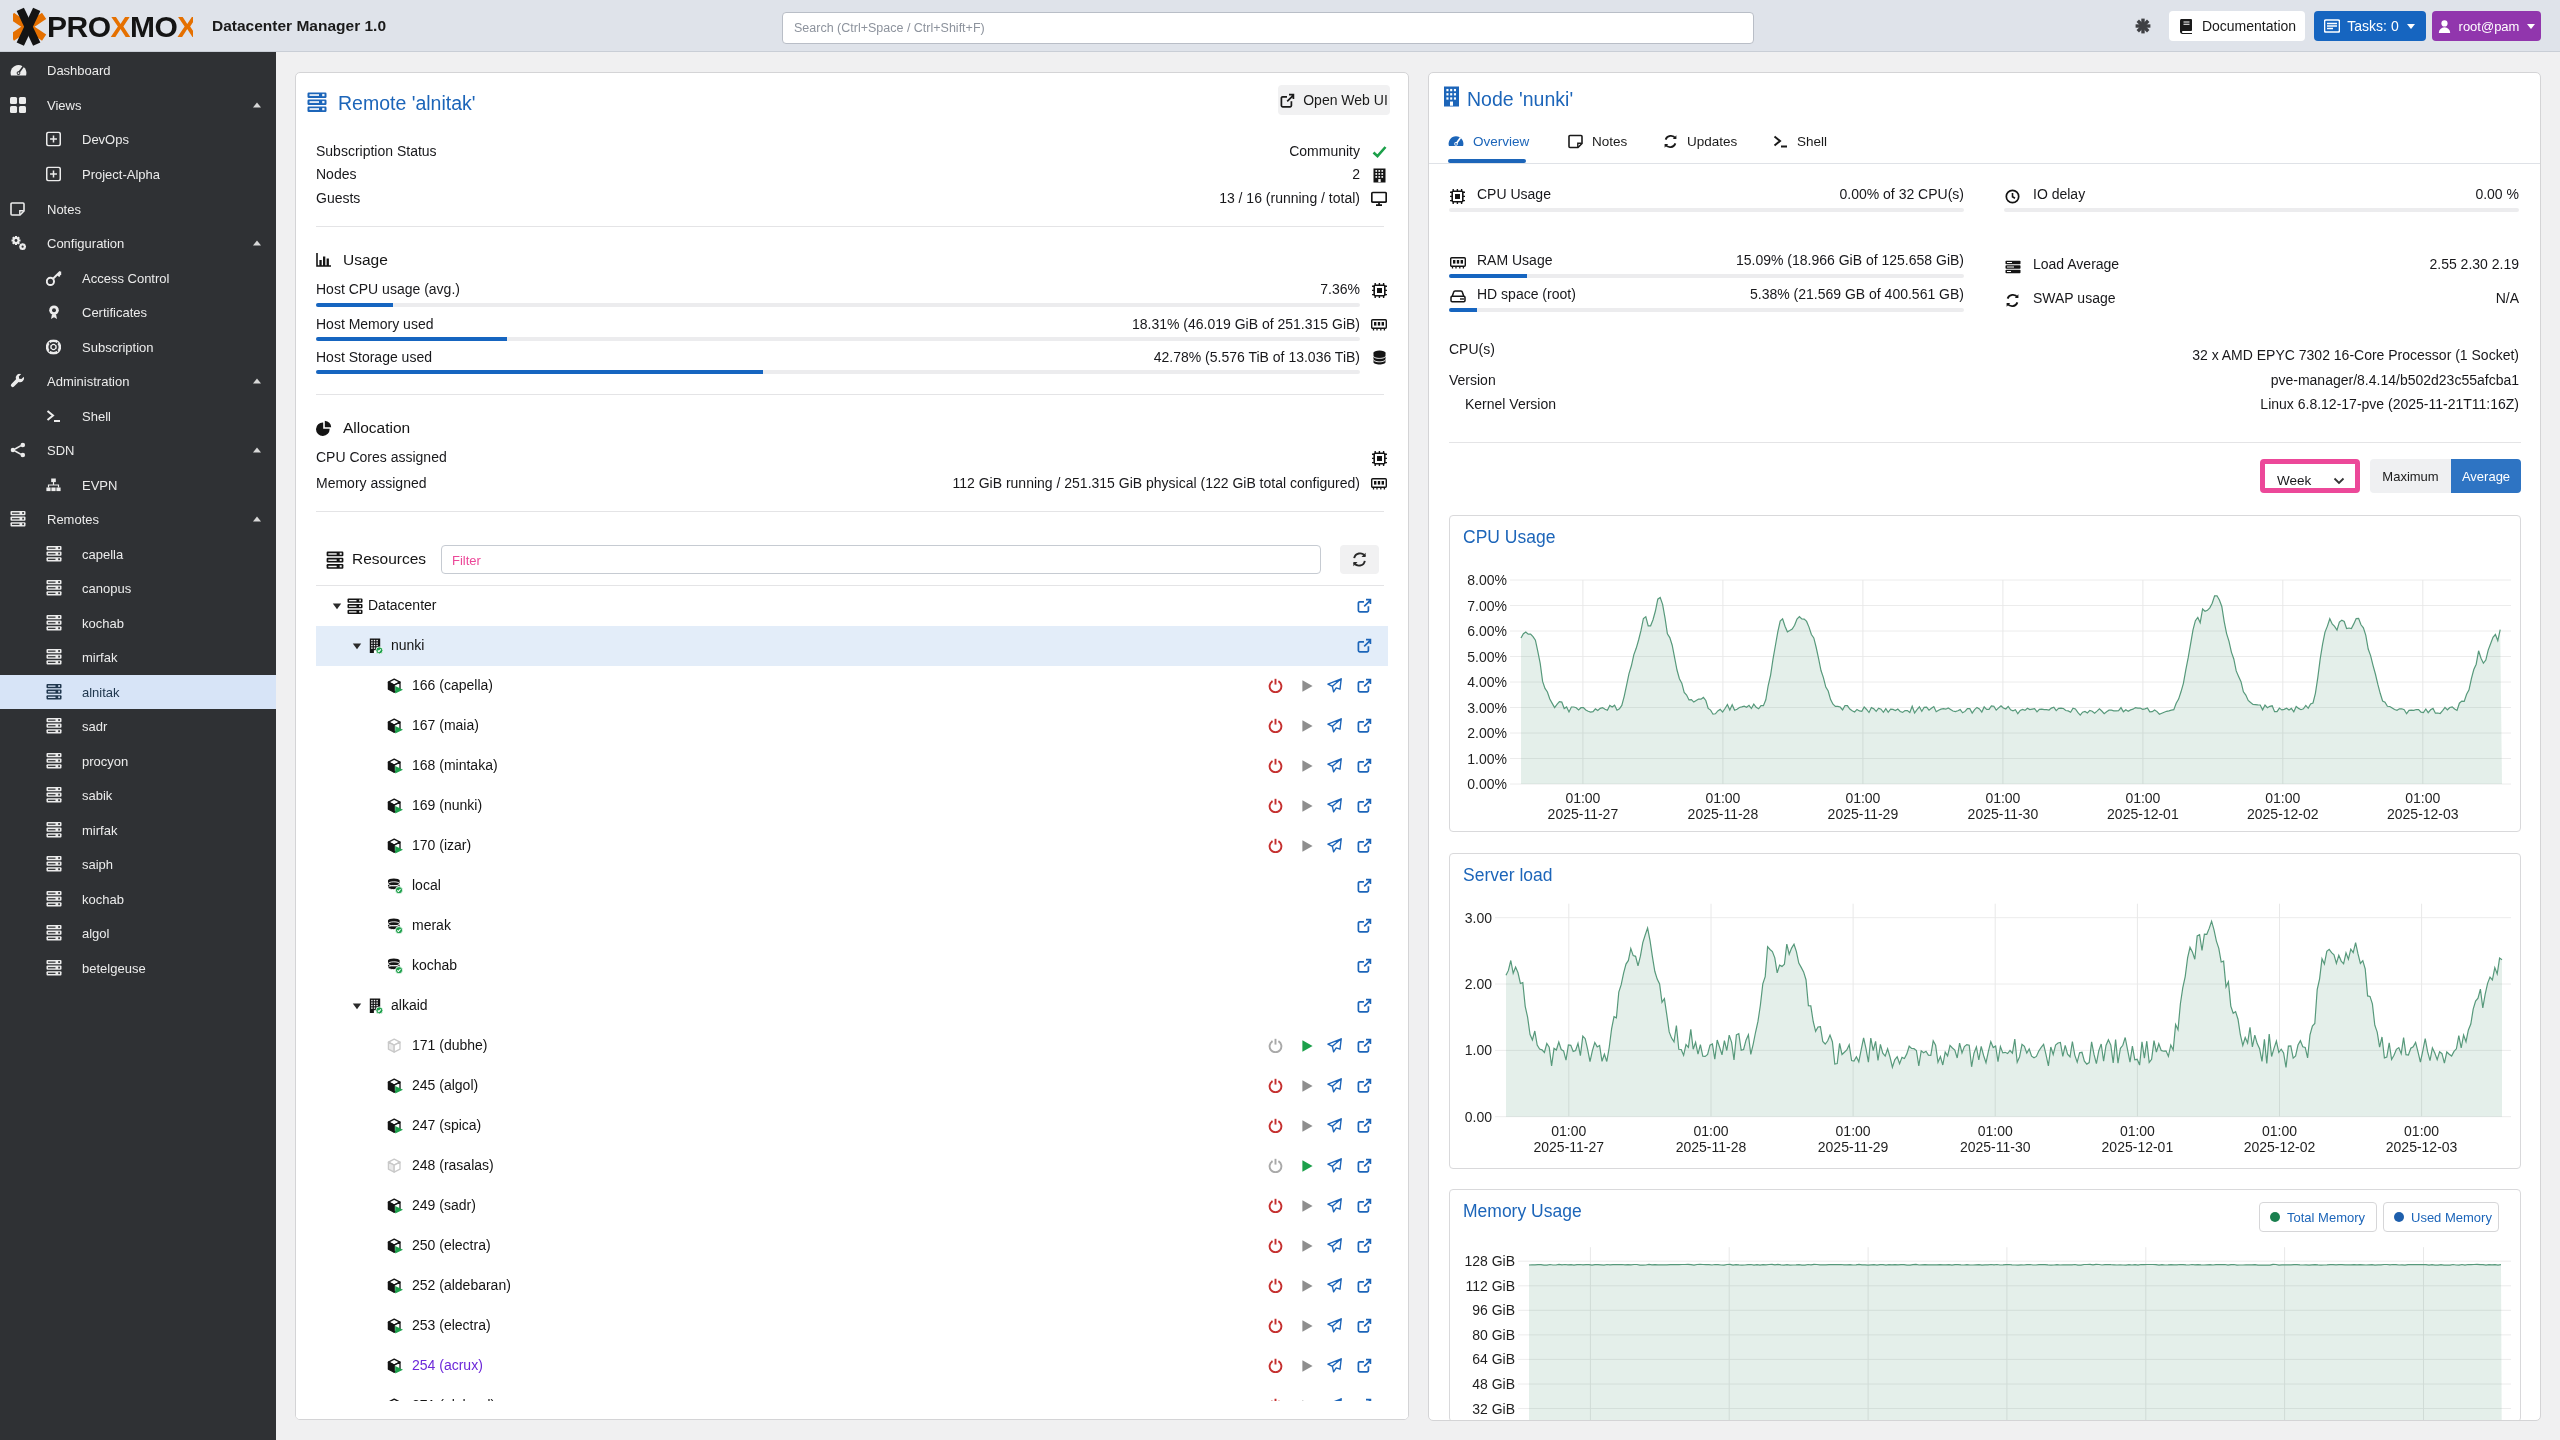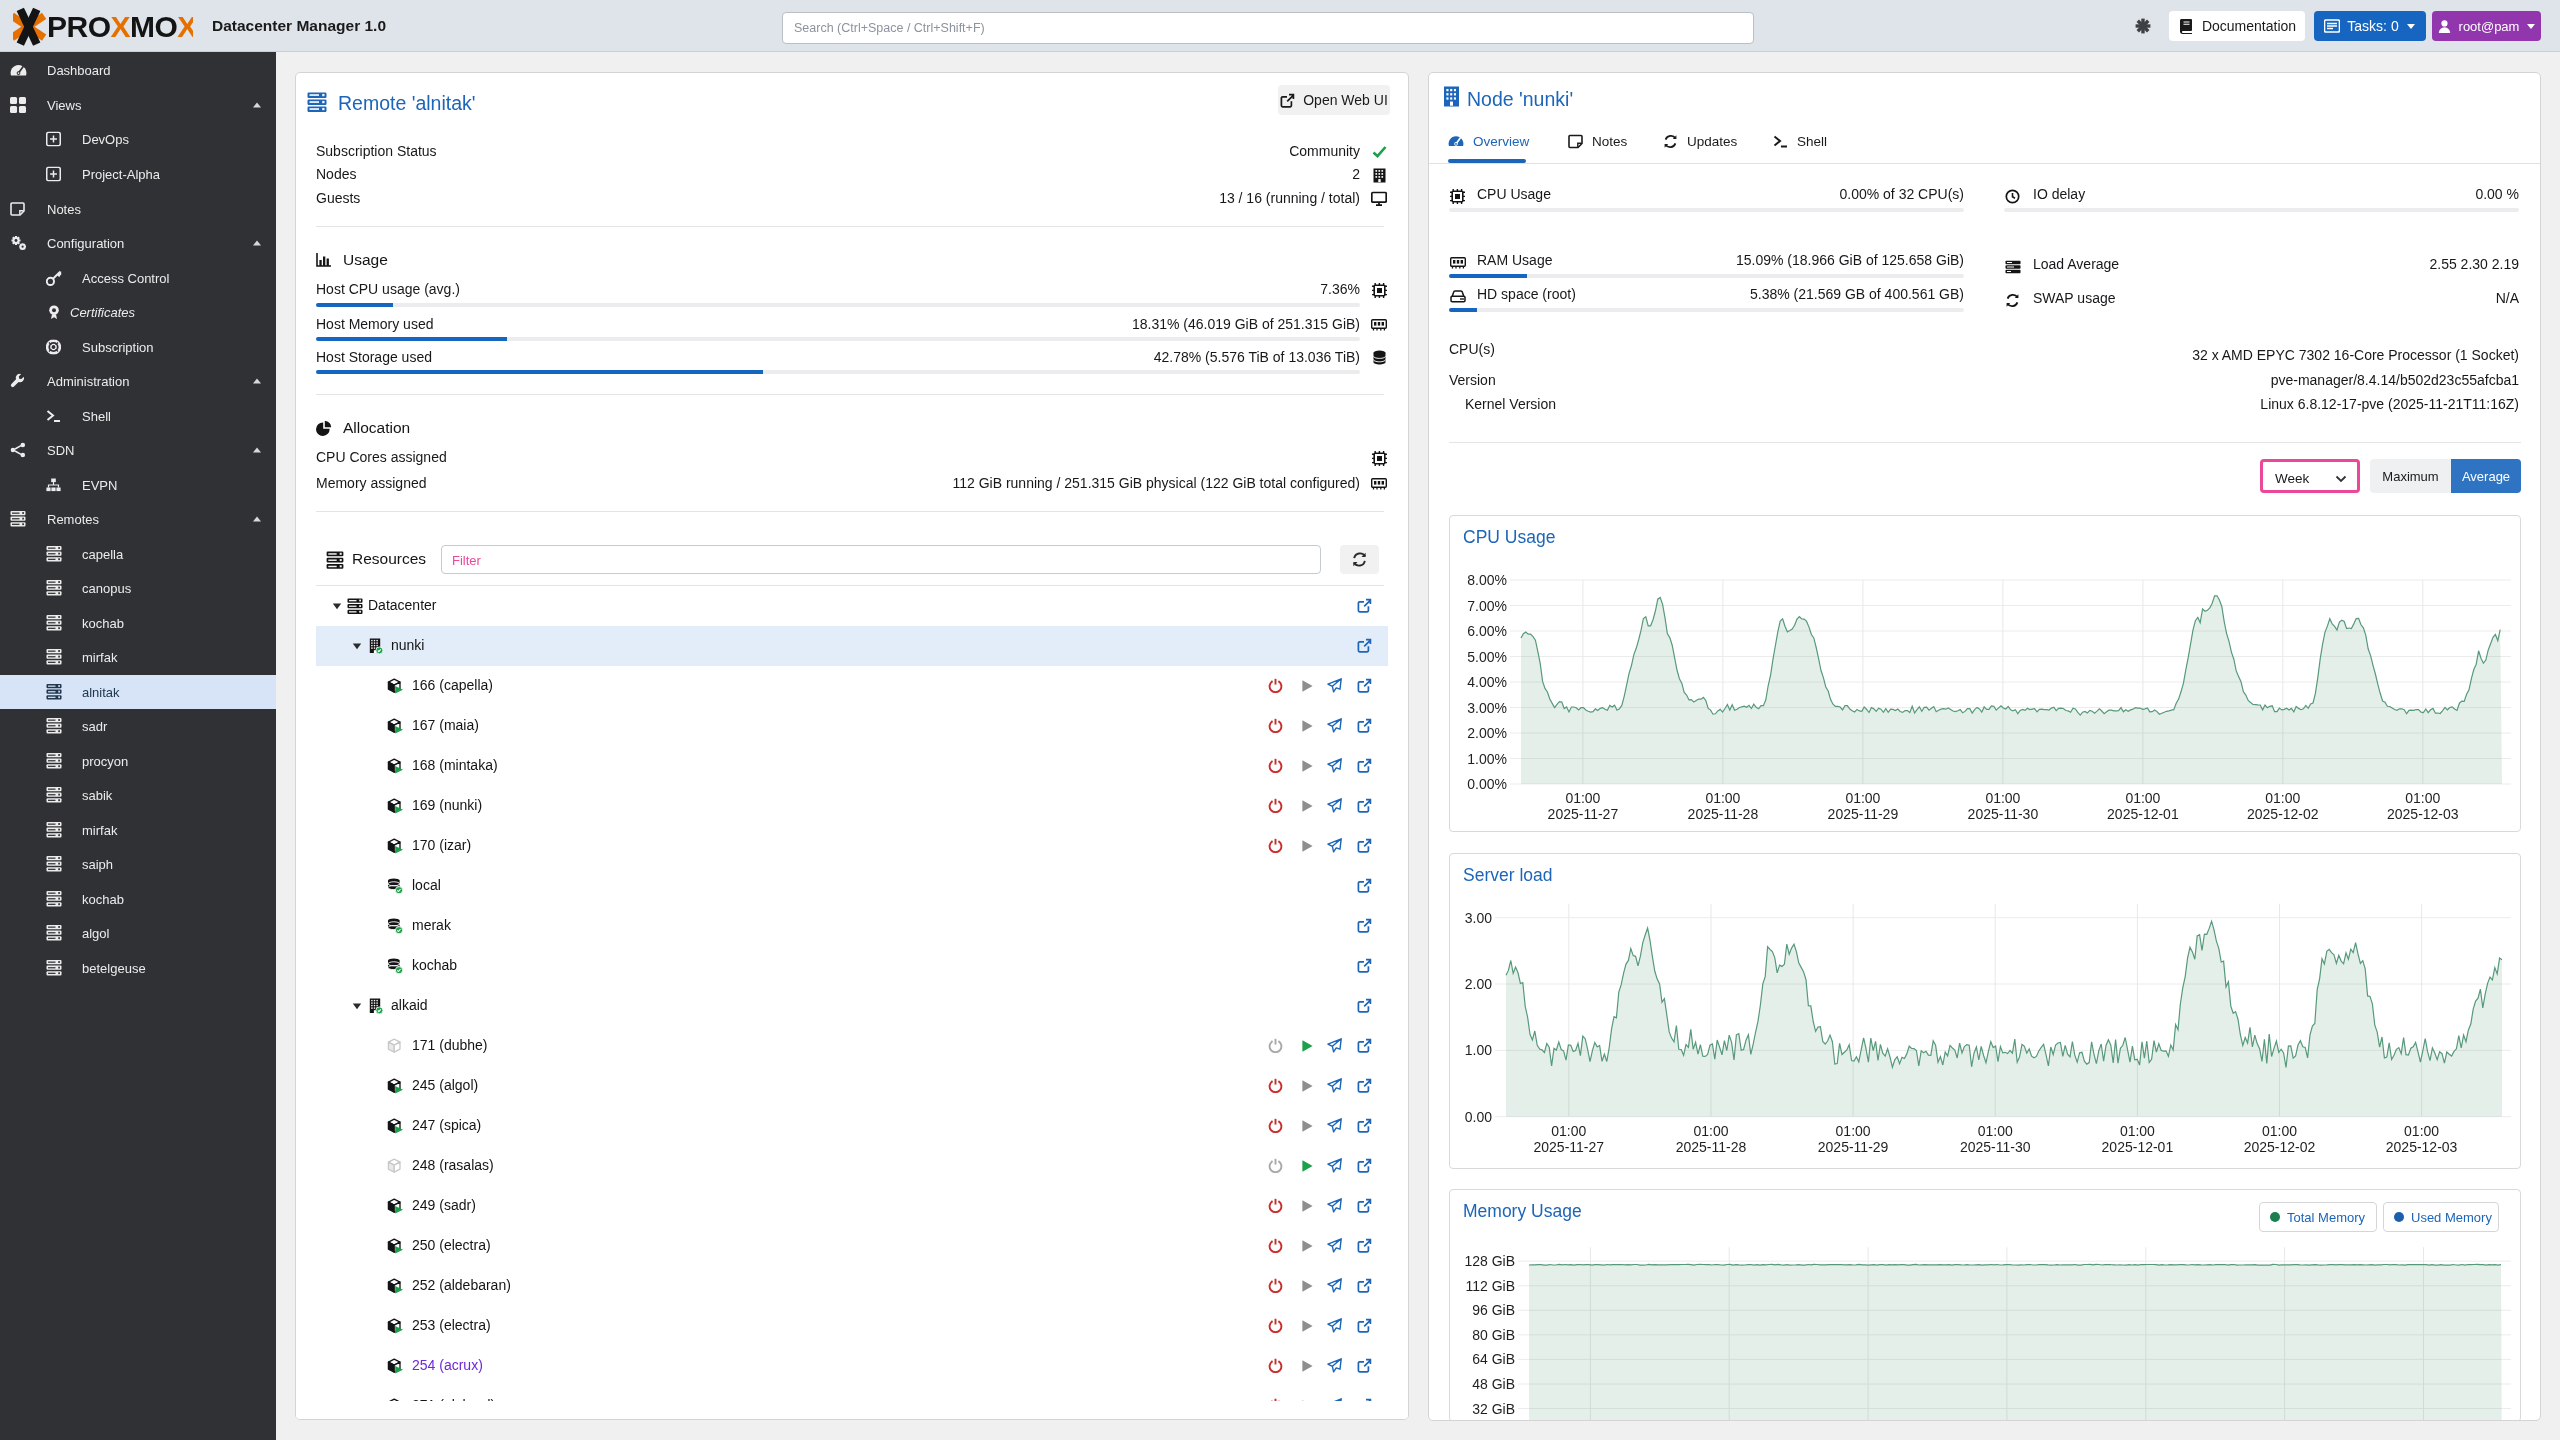--- a/index.html
+++ b/index.html
@@ -177,21 +177,21 @@
 <span class="lbl" style="left:82px;">Access Control</span>
 </div>
 <div class="sbitem" style="top:242.8px;">
 <span class="ic" style="left:46px;">
         <svg width="16" height="16" viewBox="0 0 16 16">
           <circle cx="8" cy="6.2" r="4.8" fill="#ececec"></circle>
           <circle cx="8" cy="6.2" r="2" fill="#2f3134"></circle>
           <path d="M6 10.2 L5 15 L8 13.3 L11 15 L10 10.2 Z" fill="#ececec"></path>
         </svg>
       </span>
-<span class="lbl" style="left:70px;font-style:italic;">Certificates</span>
+<span class="lbl" style="left:82px;">Certificates</span>
 </div>
 <div class="sbitem" style="top:277.4px;">
 <span class="ic" style="left:46px;">
         <svg width="15" height="15" viewBox="0 0 15 15">
           <circle cx="7.5" cy="7.5" r="6.4" fill="none" stroke="#ececec" stroke-width="2.6"></circle>
           <circle cx="7.5" cy="7.5" r="2.6" fill="none" stroke="#ececec" stroke-width="1.4"></circle>
           <path d="M3 3 l2.4 2.4 M12 3 l-2.4 2.4 M3 12 l2.4-2.4 M12 12 l-2.4-2.4" stroke="#2f3134" stroke-width="1.2"></path>
         </svg>
       </span>
 <span class="lbl" style="left:82px;">Subscription</span>
@@ -1426,21 +1426,21 @@
     </div>
 <div class="row-label" style="left:604px;top:216.5px;">SWAP usage</div>
 <div class="row-value" style="left:575px;top:216.5px;width:515px;">N/A</div>
 <div class="row-label" style="left:20px;top:268px;">CPU(s)</div>
 <div class="row-value" style="left:20px;top:274.0px;width:1070px;">32 x AMD EPYC 7302 16-Core Processor (1 Socket)</div>
 <div class="row-label" style="left:20px;top:298.5px;">Version</div>
 <div class="row-value" style="left:20px;top:298.5px;width:1070px;">pve-manager/8.4.14/b502d23c55afcba1</div>
 <div class="row-label" style="left:36px;top:322.5px;">Kernel Version</div>
 <div class="row-value" style="left:20px;top:322.5px;width:1070px;">Linux 6.8.12-17-pve (2025-11-21T11:16Z)</div>
 <div class="divider" style="left:20px;top:368.5px;width:1072px;"></div>
-<div class="abs" style="left:831px;top:386px;width:100px;height:34px;background:#fff;border:3px solid #ec4899;border-radius:4px;">
+<div class="abs" style="left:831px;top:386px;width:100px;height:34px;background:#fff;border:5px solid #ec4899;border-radius:4px;">
 <div style="position:absolute;left:12px;top:9px;font-size:13.5px;">Week</div>
       <span style="position:absolute;right:10px;top:13px;display:flex;">
         <svg width="12" height="8" viewBox="0 0 12 8">
           <path d="M1.5 1.5 L6 6 L10.5 1.5" fill="none" stroke="#333" stroke-width="1.8"></path>
         </svg>
       </span>
     </div>
 <div class="btn" style="left:941px;top:386px;width:81px;height:34px;background:#eff0f2;color:#1a1a1a;border-radius:4px 0 0 4px;font-size:13px;">Maximum</div>
 <div class="btn" style="left:1022px;top:386px;width:70px;height:34px;background:#2e74c3;color:#fff;border-radius:0 4px 4px 0;font-size:13px;">Average</div>
 <div class="card" style="left:20px;top:442px;width:1072px;height:317px;overflow:hidden;">

